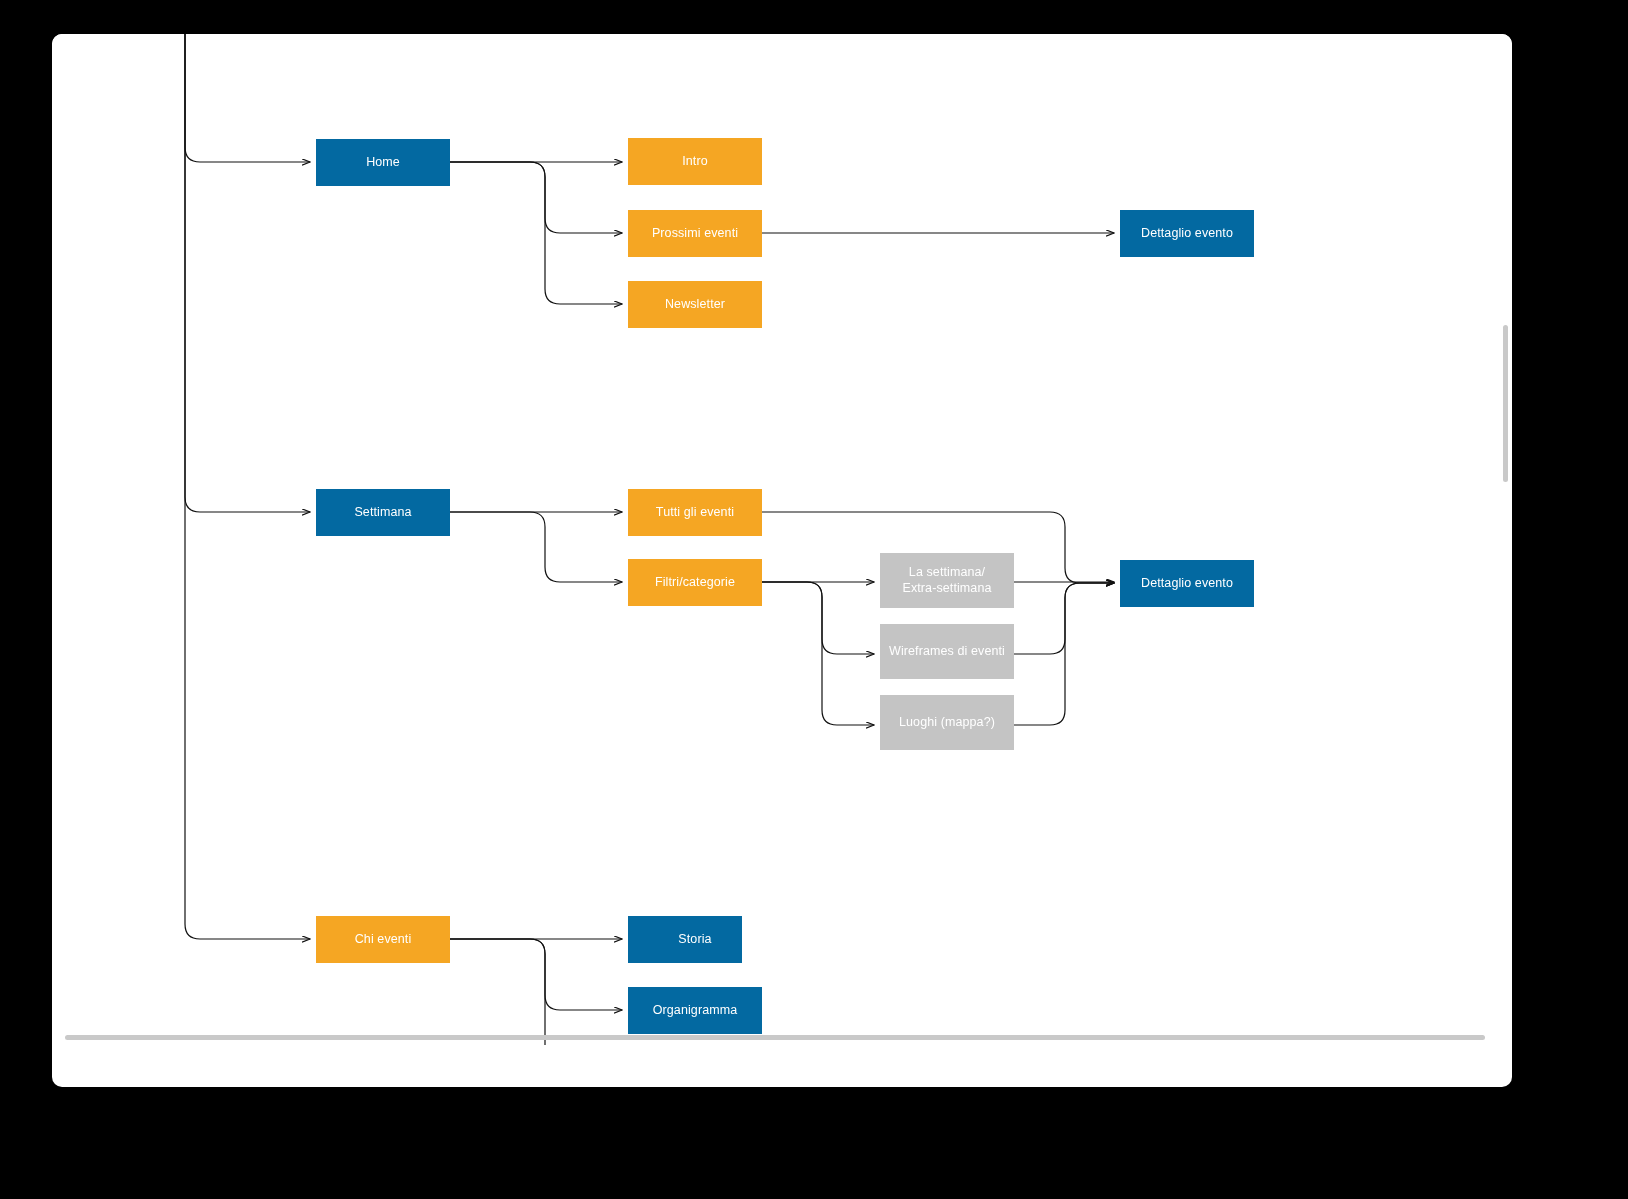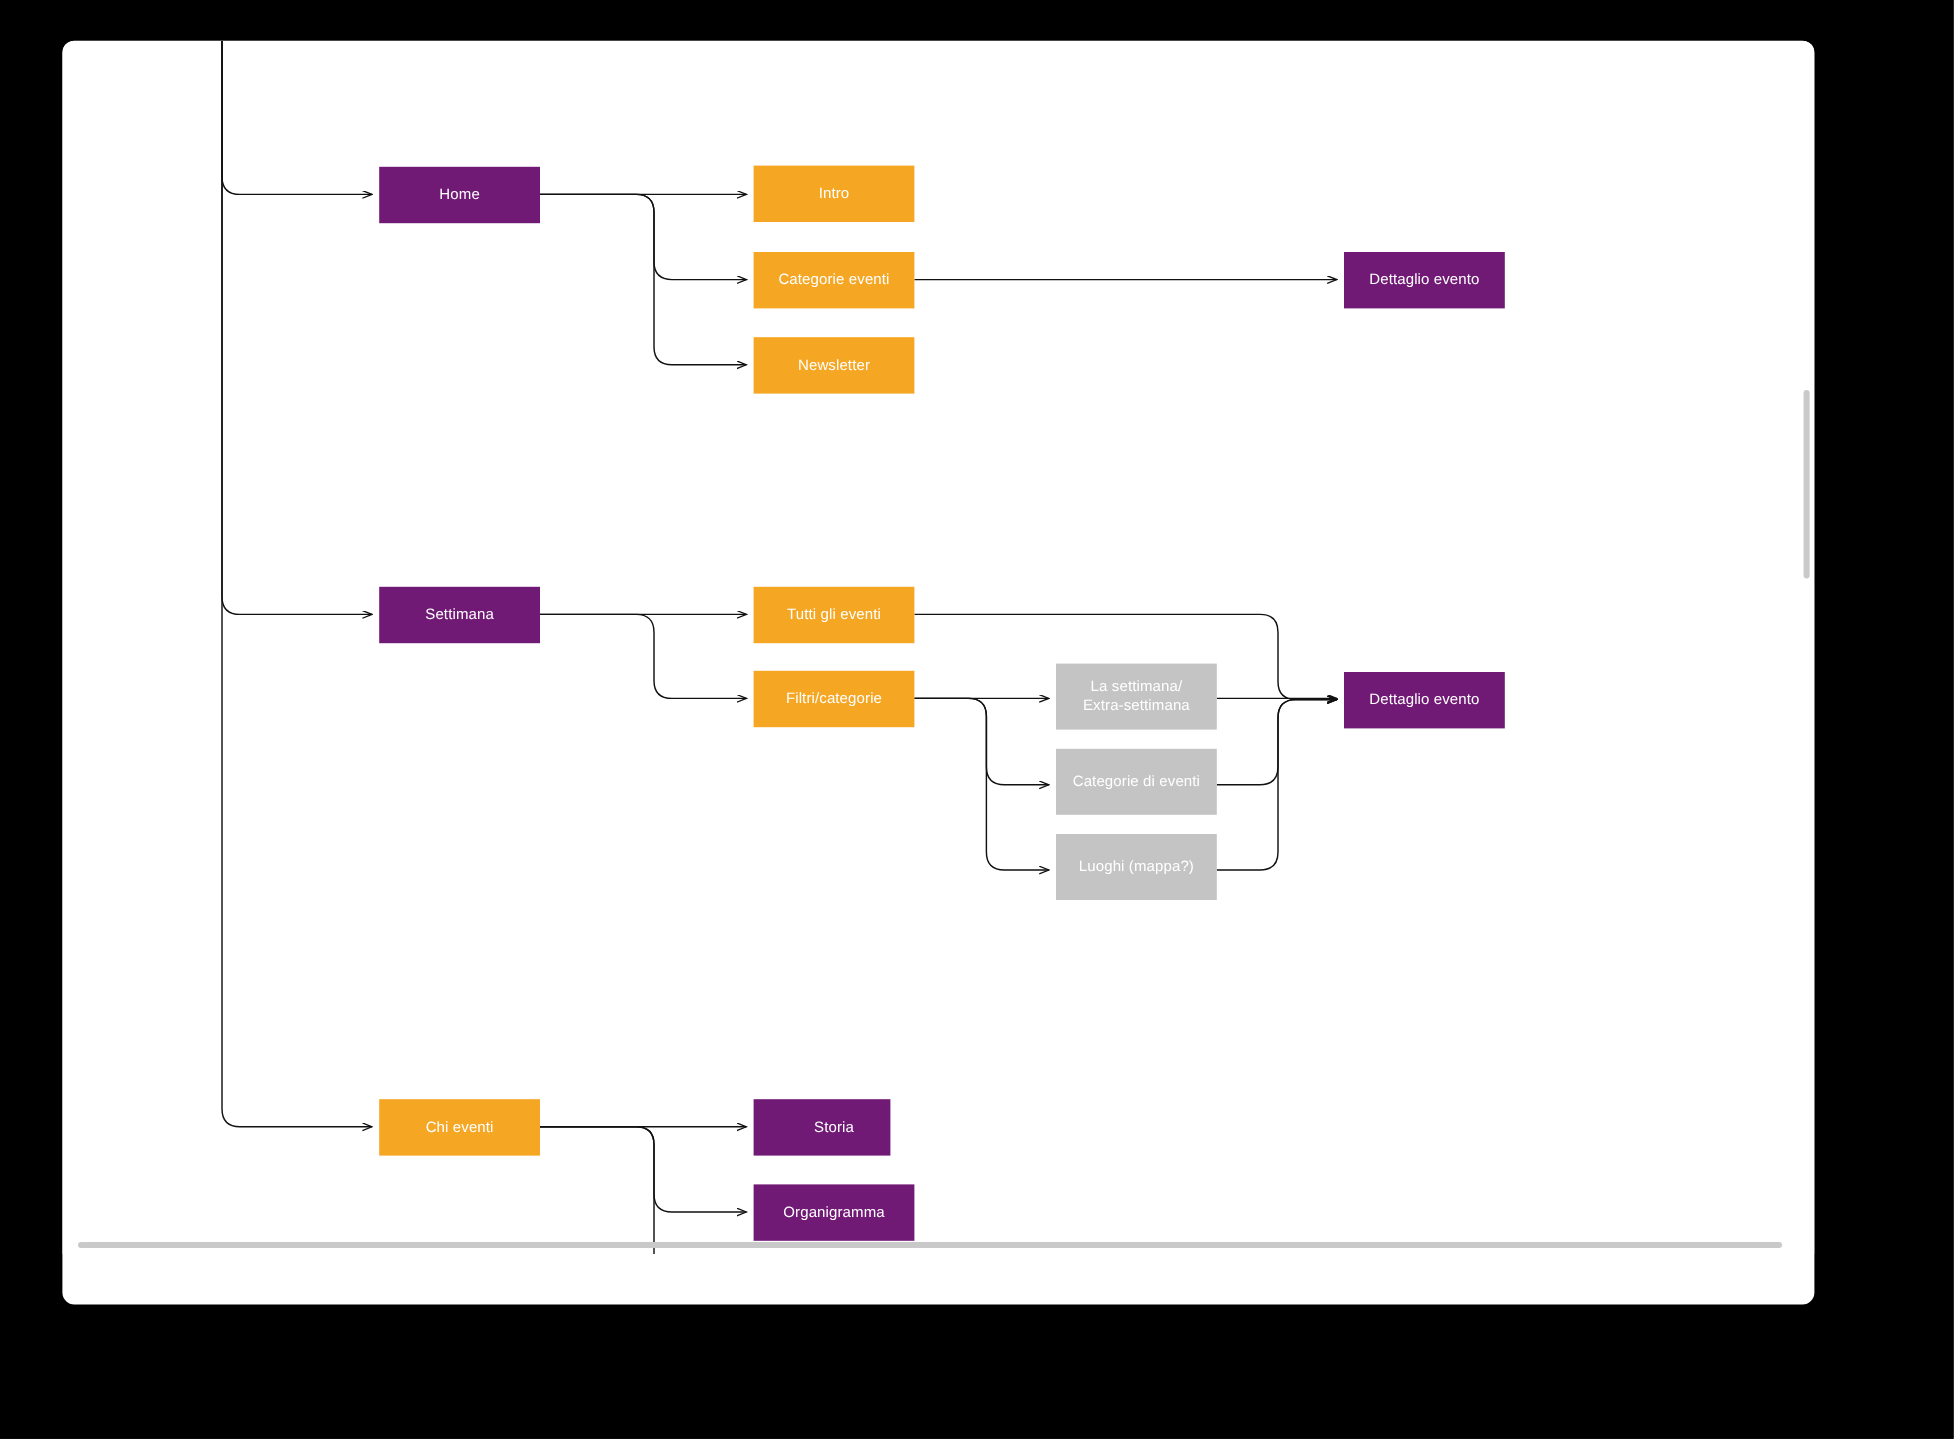--- a/index.html
+++ b/index.html
@@ -21,21 +21,21 @@
   .tab-close{color:#9a9a9a;font-size:15px;line-height:1;padding:0 2px;}
   .newtab{display:flex;align-items:center;justify-content:center;width:34px;height:42px;color:#b4b4b4;font-size:19px;}
 
   
   #canvas{position:relative;width:1460px;height:1011px;background:#fff;overflow:hidden;}
   #edges{position:absolute;left:0;top:0;width:1460px;height:1011px;pointer-events:none;}
 
   .node{position:absolute;box-sizing:border-box;display:flex;align-items:center;
         justify-content:center;text-align:center;font-size:12.5px;line-height:1.22;
         letter-spacing:.1px;}
-  .n-black{background:#701a75;color:#fff;}
+  .n-black{background:#0369a1;color:#fff;}
   .n-orange{background:#f5a623;color:#fff;}
   .n-gray{background:#c4c4c4;color:#fff;}
 
   
   #vscroll{position:absolute;right:4px;top:291px;width:5px;height:157px;background:#c9c9c9;border-radius:3px;}
   #hscroll{position:absolute;left:13px;bottom:5px;height:5px;width:1420px;background:#c9c9c9;border-radius:3px;}
 </style>
 </head>
 <body>
 
@@ -85,21 +85,21 @@
     </svg>
 
     <div id="nodes">
         <div class="node n-black" style="left: 264px; top: 105px; width: 134px; height: 47px;">
           <span style="white-space: pre-line;">Home</span>
         </div>
         <div class="node n-orange" style="left: 576px; top: 104px; width: 134px; height: 47px;">
           <span style="white-space: pre-line;">Intro</span>
         </div>
         <div class="node n-orange" style="left: 576px; top: 176px; width: 134px; height: 47px;">
-          <span style="white-space: pre-line;">Categorie eventi</span>
+          <span style="white-space: pre-line;">Prossimi eventi</span>
         </div>
         <div class="node n-orange" style="left: 576px; top: 247px; width: 134px; height: 47px;">
           <span style="white-space: pre-line;">Newsletter</span>
         </div>
         <div class="node n-black" style="left: 1068px; top: 176px; width: 134px; height: 47px;">
           <span style="white-space: pre-line;">Dettaglio evento</span>
         </div>
         <div class="node n-black" style="left: 264px; top: 455px; width: 134px; height: 47px;">
           <span style="white-space: pre-line;">Settimana</span>
         </div>
@@ -107,21 +107,21 @@
           <span style="white-space: pre-line;">Tutti gli eventi</span>
         </div>
         <div class="node n-orange" style="left: 576px; top: 525px; width: 134px; height: 47px;">
           <span style="white-space: pre-line;">Filtri/categorie</span>
         </div>
         <div class="node n-gray" style="left: 828px; top: 519px; width: 134px; height: 55px;">
           <span style="white-space: pre-line;">La settimana/
 Extra-settimana</span>
         </div>
         <div class="node n-gray" style="left: 828px; top: 590px; width: 134px; height: 55px;">
-          <span style="white-space: pre-line;">Categorie di eventi</span>
+          <span style="white-space: pre-line;">Wireframes di eventi</span>
         </div>
         <div class="node n-gray" style="left: 828px; top: 661px; width: 134px; height: 55px;">
           <span style="white-space: pre-line;">Luoghi (mappa?)</span>
         </div>
         <div class="node n-black" style="left: 1068px; top: 526px; width: 134px; height: 47px;">
           <span style="white-space: pre-line;">Dettaglio evento</span>
         </div>
         <div class="node n-orange" style="left: 264px; top: 882px; width: 134px; height: 47px;">
           <span style="white-space: pre-line;">Chi eventi</span>
         </div>

